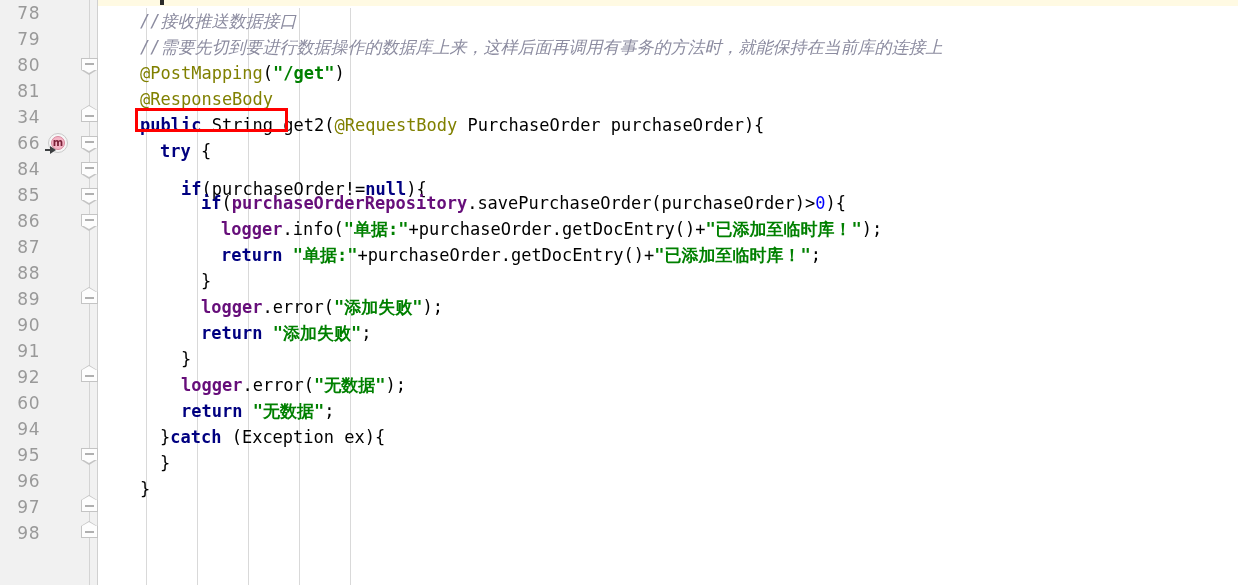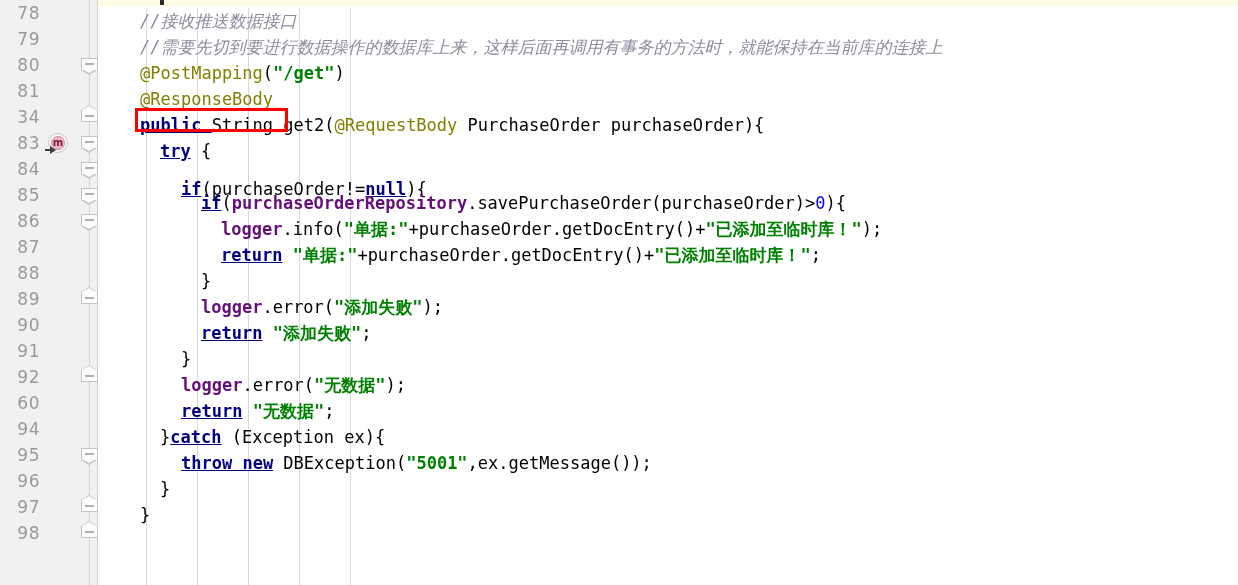--- a/index.html
+++ b/index.html
@@ -234,21 +234,21 @@
   
   .guide {
     position: absolute;
     top: 0;
     width: 1px;
     height: 585px;
     background: #d9d9d9;
   }
 
   
-  .kw    { color: #000080; font-weight: bold; text-decoration: underline; }
+  .kw    { color: #000080; font-weight: bold; }
   .str   { color: #008000; font-weight: bold; }
   .num   { color: #0000ff; }
   .ann   { color: #808000; }
   .cmt   { color: #8c8ca0; font-style: italic; }
   .fld   { color: #660e7a; font-weight: bold; }
   .plain { color: #000000; }
 
   
   .redbox {
     position: absolute;
@@ -276,21 +276,21 @@
         <div class="gutter-row">
           <span class="lnum">80</span>
         </div>
         <div class="gutter-row">
           <span class="lnum">81</span>
         </div>
         <div class="gutter-row">
           <span class="lnum">34</span>
         </div>
         <div class="gutter-row">
-          <span class="lnum">83</span>
+          <span class="lnum">66</span>
         </div>
         <div class="gutter-row">
           <span class="lnum">84</span>
         </div>
         <div class="gutter-row">
           <span class="lnum">85</span>
         </div>
         <div class="gutter-row">
           <span class="lnum">86</span>
         </div>
@@ -427,21 +427,20 @@
         <div class="line"><span class="txt" style="left: 102px;"><span class="kw">if</span><span class="plain">(</span><span class="fld">purchaseOrderRepository</span><span class="plain">.savePurchaseOrder(purchaseOrder)&gt;</span><span class="num">0</span><span class="plain">){</span></span></div>
         <div class="line"><span class="txt" style="left: 122px;"><span class="fld">logger</span><span class="plain">.info(</span><span class="str">"单据:"</span><span class="plain">+purchaseOrder.getDocEntry()+</span><span class="str">"已添加至临时库！"</span><span class="plain">);</span></span></div>
         <div class="line"><span class="txt" style="left: 122px;"><span class="kw">return</span><span class="plain"> </span><span class="str">"单据:"</span><span class="plain">+purchaseOrder.getDocEntry()+</span><span class="str">"已添加至临时库！"</span><span class="plain">;</span></span></div>
         <div class="line"><span class="txt" style="left: 102px;"><span class="plain">}</span></span></div>
         <div class="line"><span class="txt" style="left: 102px;"><span class="fld">logger</span><span class="plain">.error(</span><span class="str">"添加失败"</span><span class="plain">);</span></span></div>
         <div class="line"><span class="txt" style="left: 102px;"><span class="kw">return</span><span class="plain"> </span><span class="str">"添加失败"</span><span class="plain">;</span></span></div>
         <div class="line"><span class="txt" style="left: 82px;"><span class="plain">}</span></span></div>
         <div class="line"><span class="txt" style="left: 82px;"><span class="fld">logger</span><span class="plain">.error(</span><span class="str">"无数据"</span><span class="plain">);</span></span></div>
         <div class="line"><span class="txt" style="left: 82px;"><span class="kw">return</span><span class="plain"> </span><span class="str">"无数据"</span><span class="plain">;</span></span></div>
         <div class="line"><span class="txt" style="left: 61px;"><span class="plain">}</span><span class="kw">catch</span><span class="plain"> (Exception ex){</span></span></div>
-        <div class="line"><span class="txt" style="left: 82px;"><span class="kw">throw new</span><span class="plain"> DBException(</span><span class="str">"5001"</span><span class="plain">,ex.getMessage());</span></span></div>
         <div class="line"><span class="txt" style="left: 61px;"><span class="plain">}</span></span></div>
         <div class="line"><span class="txt" style="left: 41px;"><span class="plain">}</span></span></div>
       </div>
   </div>
 
   <div class="redbox" id="redbox" style="left: 135px; top: 108px; width: 153.297px; height: 24px; border-color: rgb(255, 0, 0);"></div>
 
 </div>
 
 </body></html>

